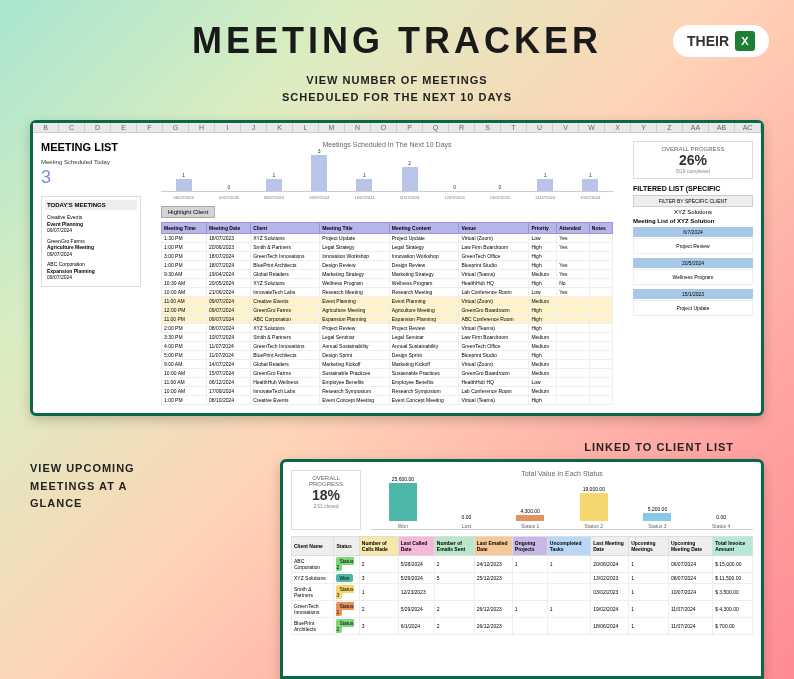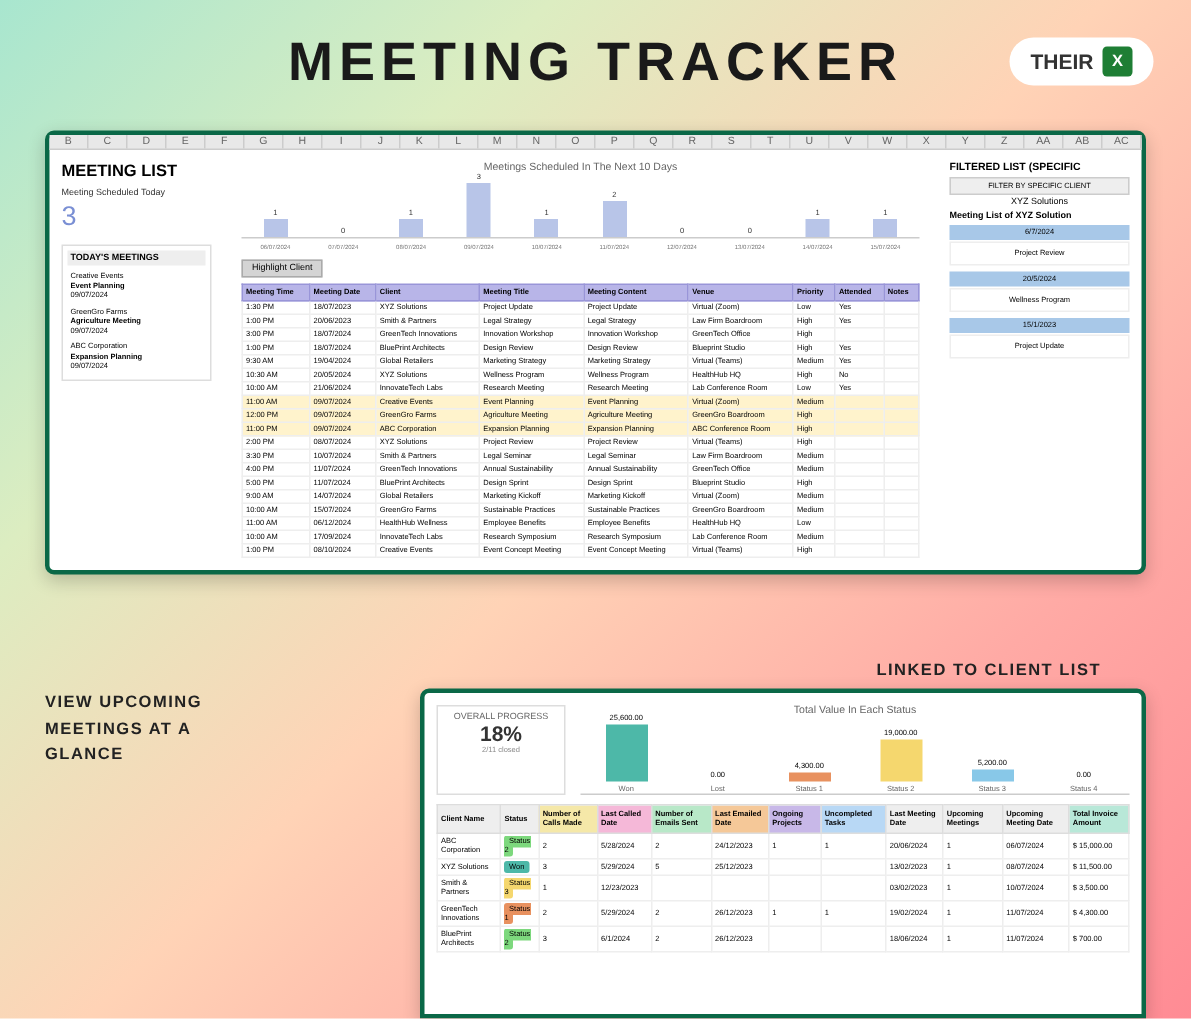--- a/index.html
+++ b/index.html
@@ -48,21 +48,21 @@
 .filt-item{font-size:5px;padding:4px 2px;text-align:center;border:1px solid #eee;margin-bottom:4px;}
 .left-annotation{position:absolute;left:30px;top:460px;font-size:11px;font-weight:600;letter-spacing:1px;line-height:1.6;color:#222;}
 .right-annotation{position:absolute;right:60px;top:441px;font-size:11px;font-weight:600;letter-spacing:1px;color:#222;}
 .client-window{position:absolute;left:280px;bottom:0;right:30px;background:#fff;border:3px solid #0a6847;border-radius:6px 6px 0 0;box-shadow:0 4px 12px rgba(0,0,0,0.2);height:220px;overflow:hidden;}
 .cl-content{padding:8px;}
 .cl-top{display:flex;gap:10px;}
 .cl-stats{width:80px;}
 .cl-title{font-size:10px;font-weight:700;margin-bottom:6px;}
 .cl-stat-lbl{font-size:5px;color:#666;}
 .cl-stat-val{font-size:12px;color:#333;margin-bottom:4px;}
-.cl-prog{border:1px solid #ddd;padding:4px;text-align:center;width:86px;}
+.cl-prog{border:1px solid #ddd;padding:4px;text-align:center;width:70px;}
 .cl-chart-area{flex:1;}
 .cl-chart-title{font-size:7px;text-align:center;color:#666;margin-bottom:3px;}
 .cl-bars{display:flex;align-items:flex-end;justify-content:space-around;height:50px;border-bottom:1px solid #ccc;}
 .cl-bar-col{display:flex;flex-direction:column;align-items:center;width:40px;}
 .cl-bar{width:28px;}
 .cl-bar-v{font-size:5px;margin-bottom:1px;}
 .cl-bar-l{font-size:5px;margin-top:2px;color:#666;}
 .client-table{width:100%;font-size:5px;border-collapse:collapse;margin-top:6px;}
 .client-table th{padding:3px 2px;text-align:left;font-weight:600;border:1px solid #ddd;font-size:5px;}
 .client-table td{padding:2px;border:1px solid #eee;}
@@ -72,20 +72,22 @@
 <body>
 
 <div class="main-title">MEETING TRACKER</div>
 
 <div class="excel-badge">
   <span>THEIR</span>
   <span class="excel-icon">X</span>
 </div>
 
 <div class="callouts">
+  <div class="callout callout-left" style="white-space:pre-line">VIEW NUMBER OF MEETINGS
+SCHEDULED FOR THE NEXT 10 DAYS</div>
 </div>
 
 <div class="spreadsheet-window">
   <div class="col-headers" id="col-headers">
       <div class="col-h">B</div>
       <div class="col-h">C</div>
       <div class="col-h">D</div>
       <div class="col-h">E</div>
       <div class="col-h">F</div>
       <div class="col-h">G</div>
@@ -404,20 +406,25 @@
               <td>Event Concept Meeting</td>
               <td>Virtual (Teams)</td>
               <td>High</td>
               <td></td>
               <td></td>
             </tr>
           </tbody>
       </table>
     </div>
     <div class="ml-right">
+      <div class="progress-box">
+        <div class="prog-lbl">OVERALL PROGRESS</div>
+        <div class="prog-pct">26%</div>
+        <div class="prog-sub">5/19 completed</div>
+      </div>
       <div class="filter-title">FILTERED LIST (SPECIFIC</div>
       <div class="filter-box">FILTER BY SPECIFIC CLIENT</div>
       <div class="client-filter">XYZ Solutions</div>
       <div class="filt-list-title">Meeting List of XYZ Solution</div>
       <div id="filtered-items">
           <div class="filt-date">6/7/2024</div>
           <div class="filt-item">Project Review</div>
           <div class="filt-date">20/5/2024</div>
           <div class="filt-item">Wellness Program</div>
           <div class="filt-date">15/1/2023</div>

